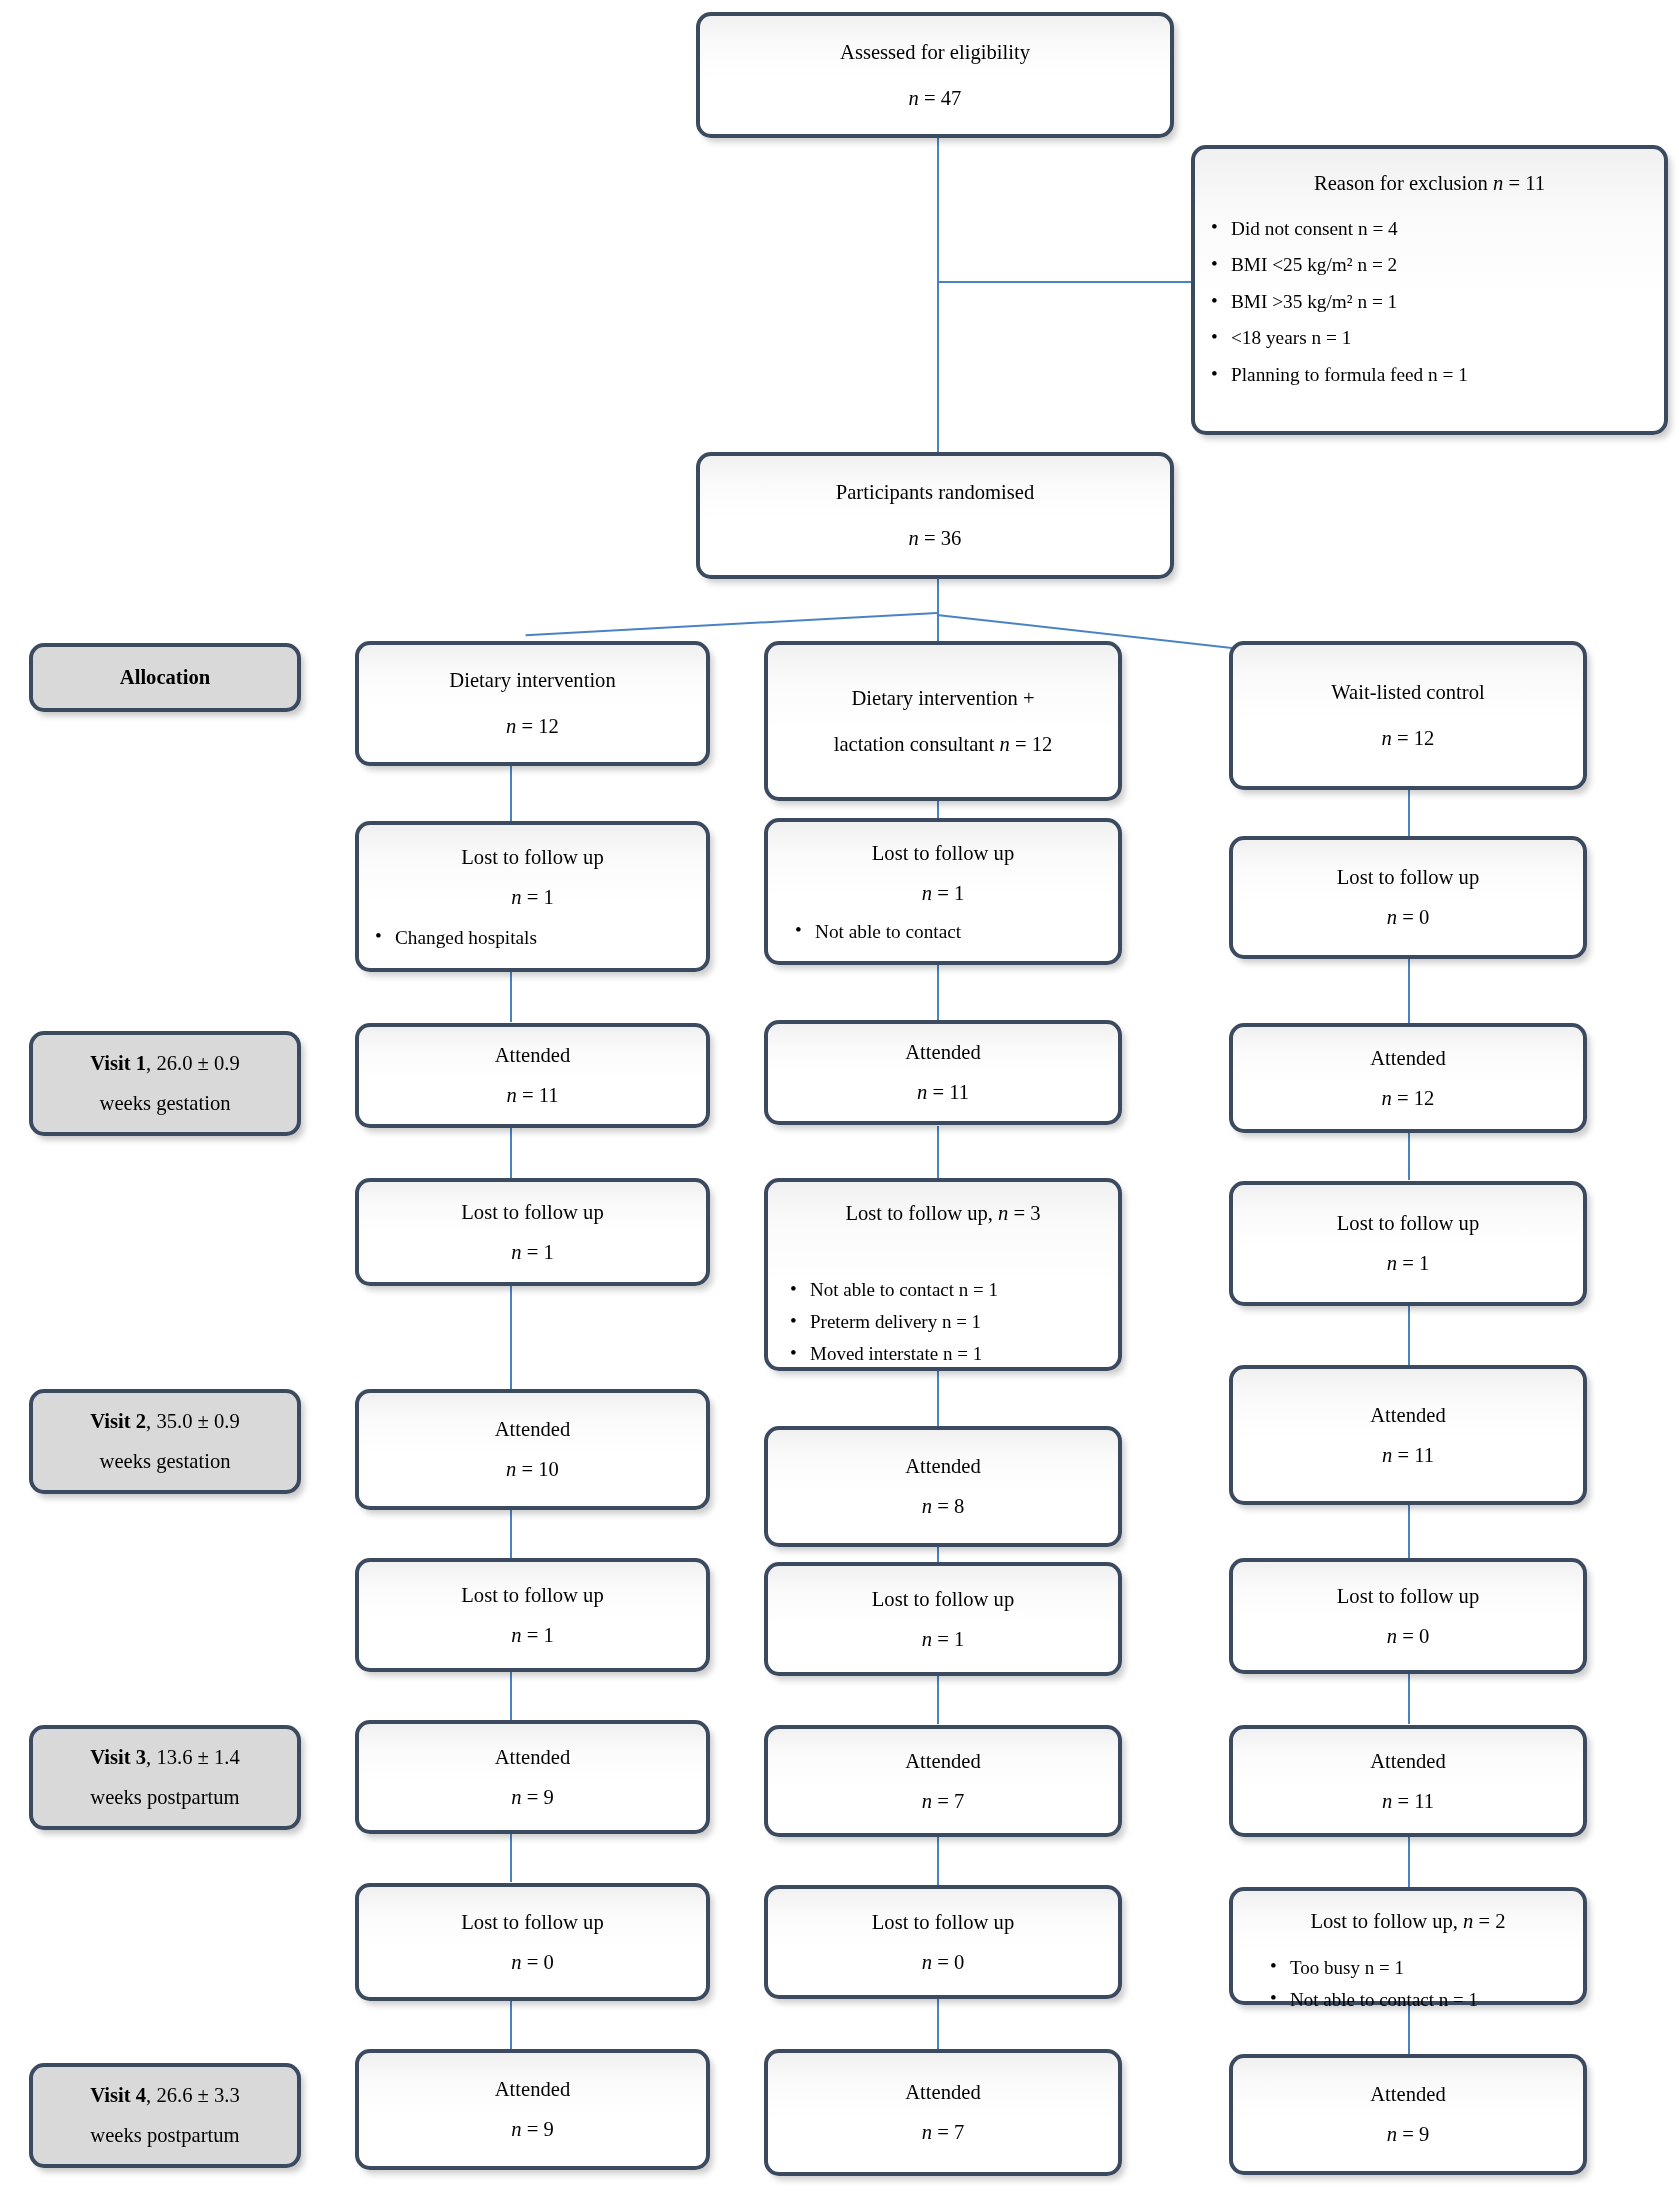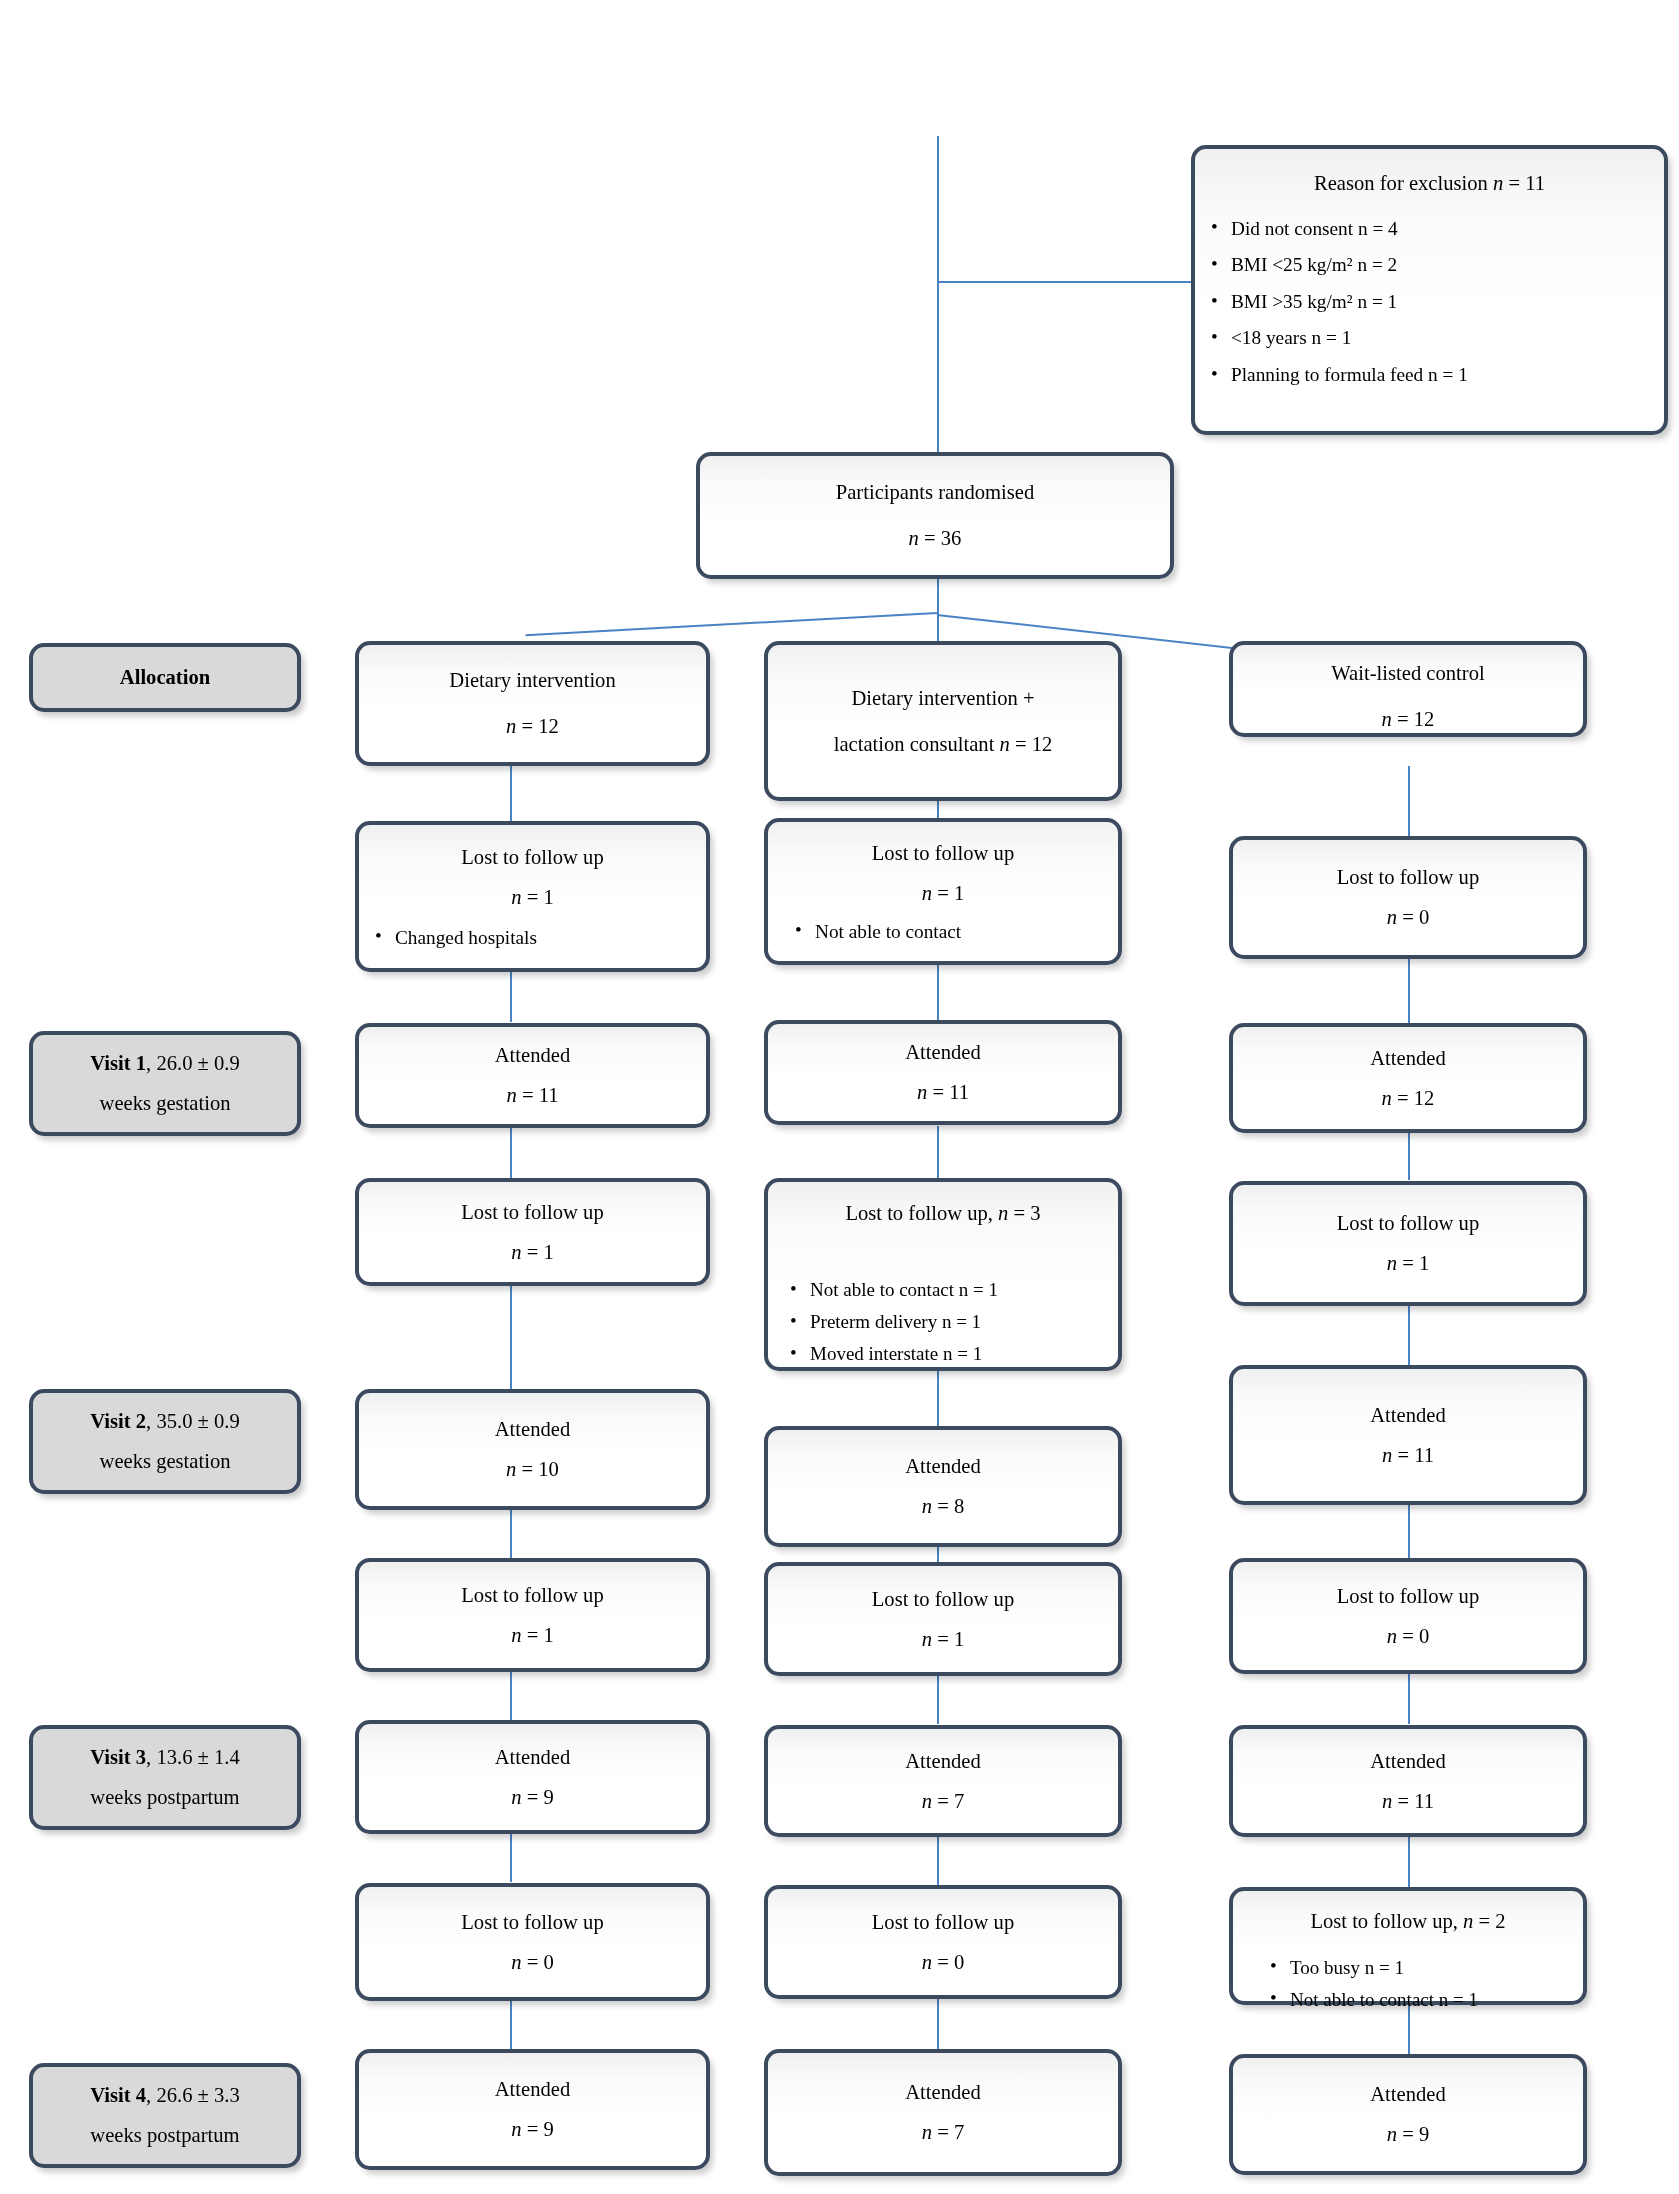--- a/index.html
+++ b/index.html
@@ -119,20 +119,25 @@
 
   <div class="vline" style="left:1408px;top:766px;height:70px;"></div>
   <div class="vline" style="left:1408px;top:959px;height:64px;"></div>
   <div class="vline" style="left:1408px;top:1132px;height:48px;"></div>
   <div class="vline" style="left:1408px;top:1306px;height:59px;"></div>
   <div class="vline" style="left:1408px;top:1505px;height:53px;"></div>
   <div class="vline" style="left:1408px;top:1674px;height:50px;"></div>
   <div class="vline" style="left:1408px;top:1837px;height:50px;"></div>
   <div class="vline" style="left:1408px;top:2006px;height:48px;"></div>
 
+  <div class="box" style="left:696px;top:12.3px;width:478px;height:126px;">
+    <span class="ln">Assessed for eligibility</span>
+    <span class="gap"></span>
+    <span class="ln"><i class="it">n</i><span> = 47</span></span>
+  </div>
 
   <div class="box" style="left:1191px;top:145px;width:477px;height:290px;justify-content:flex-start;padding-top:21px;">
     <span class="ln"><span>Reason for exclusion </span><i class="it">n</i><span> = 11</span></span>
     <div class="blist" style="margin-top:20px;">
       <div class="bitem">Did not consent n = 4</div>
       <div class="bitem">BMI &lt;25 kg/m² n = 2</div>
       <div class="bitem">BMI &gt;35 kg/m² n = 1</div>
       <div class="bitem">&lt;18 years n = 1</div>
       <div class="bitem">Planning to formula feed n = 1</div>
     </div>
@@ -282,21 +287,21 @@
     <span class="gap-sm"></span>
     <span class="ln"><i class="it">n</i><span> = 0</span></span>
   </div>
 
   <div class="box" style="left:764px;top:2049px;width:358px;height:127px;">
     <span class="ln">Attended</span>
     <span class="gap-sm"></span>
     <span class="ln"><i class="it">n</i><span> = 7</span></span>
   </div>
 
-  <div class="box" style="left:1229px;top:641px;width:358px;height:96px;justify-content:flex-end;">
+  <div class="box" style="left:1229px;top:641px;width:358px;height:149px;">
     <span class="ln">Wait-listed control</span>
     <span class="gap"></span>
     <span class="ln"><i class="it">n</i><span> = 12</span></span>
   </div>
 
   <div class="box" style="left:1229px;top:836px;width:358px;height:123px;">
     <span class="ln">Lost to follow up</span>
     <span class="gap-sm"></span>
     <span class="ln"><i class="it">n</i><span> = 0</span></span>
   </div>

